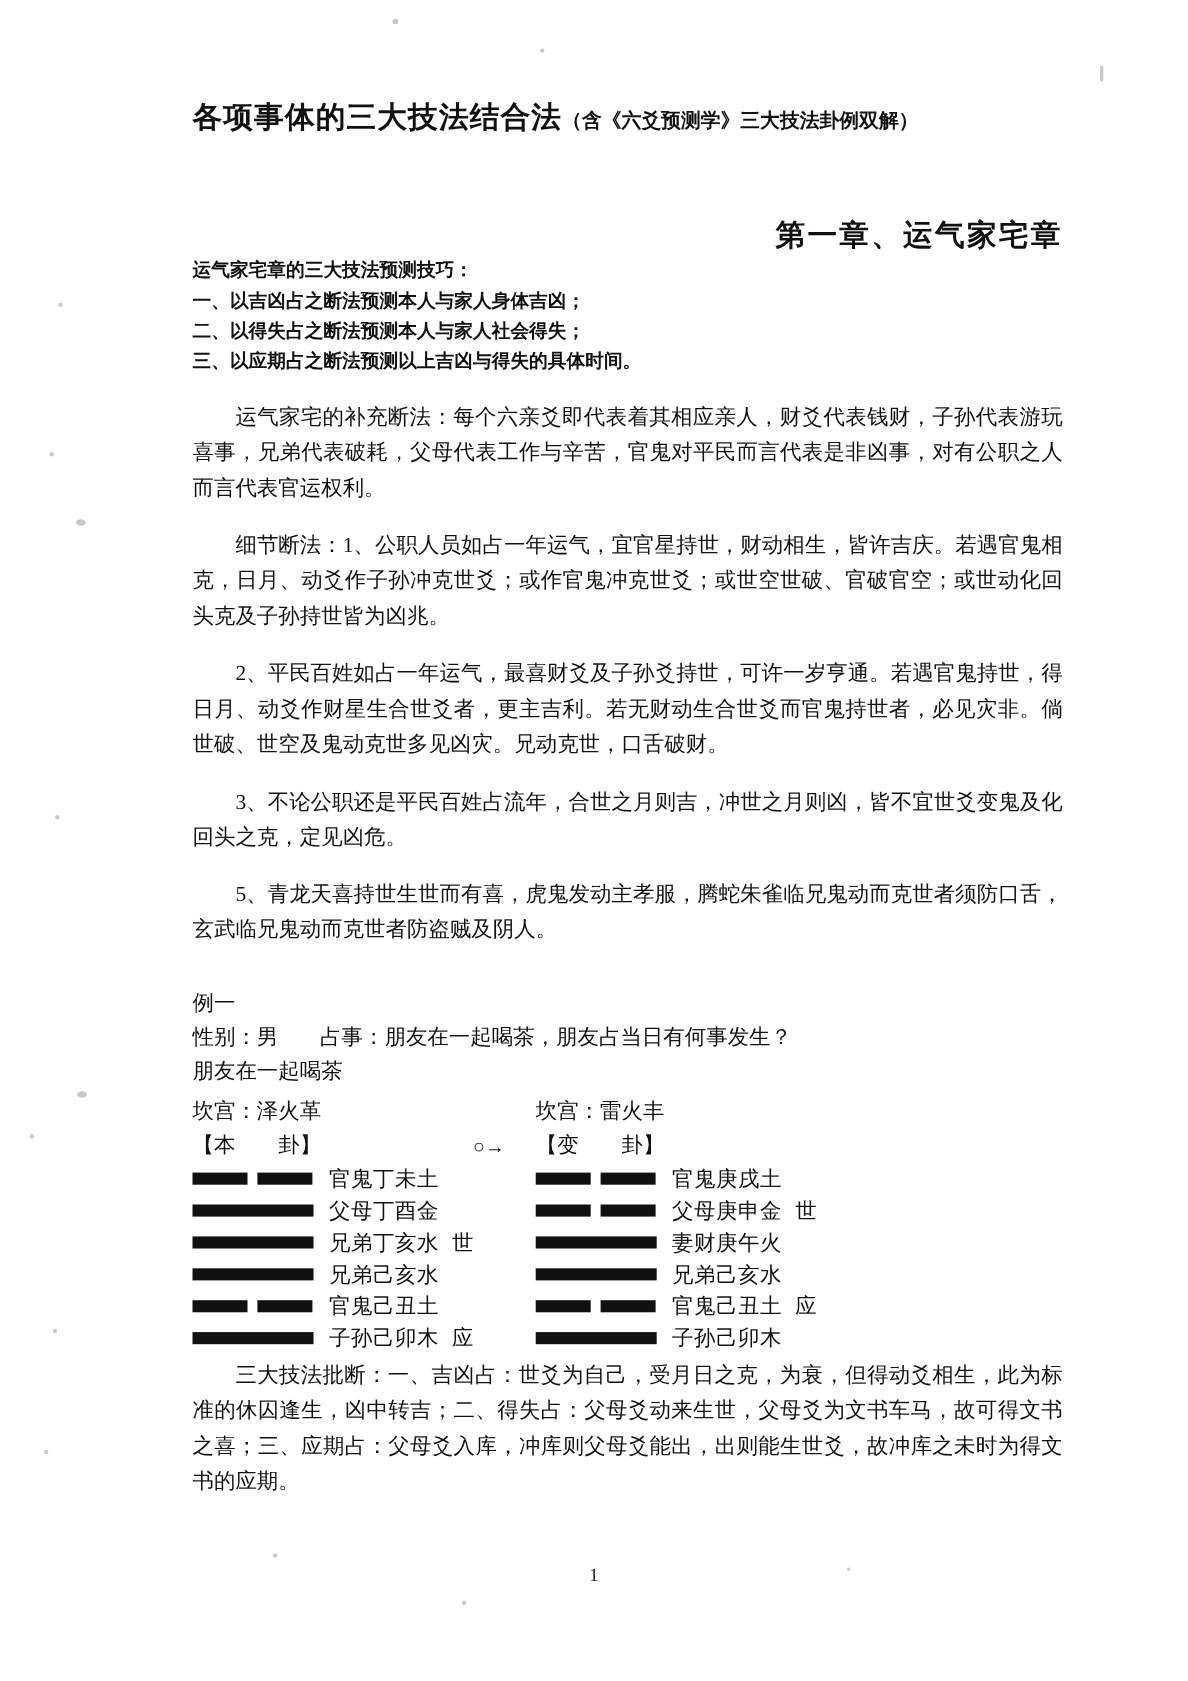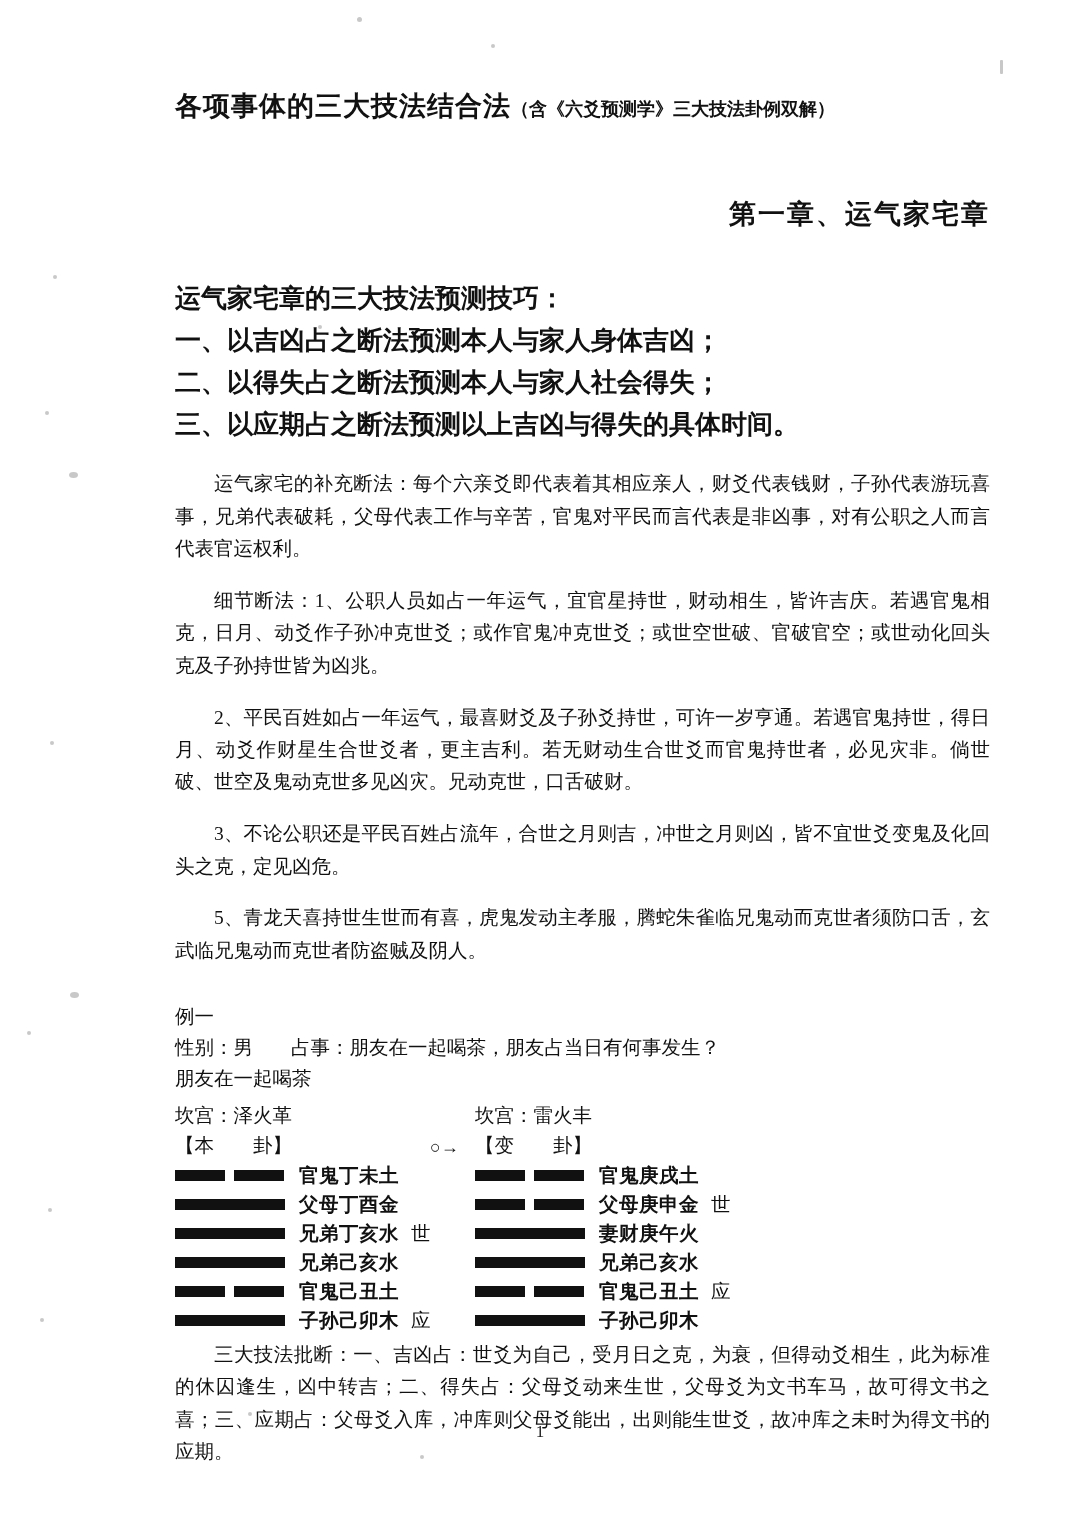--- a/index.html
+++ b/index.html
@@ -13,21 +13,21 @@
     font-family: "Liberation Serif", "DejaVu Serif", serif;
     color: #111111;
     position: relative;
     overflow: hidden;
   }
   .page {
     position: relative;
     width: 1080px;
     height: 1528px;
     box-sizing: border-box;
-    padding: 60px 90px 40px 175px;
+    padding: 60px 114px 40px 175px;
   }
   
   .speck {
     position: absolute;
     background: #9a9a9a;
     border-radius: 50%;
     opacity: .55;
   }
   .doc-title {
     font-size: 27px;
@@ -42,22 +42,21 @@
     letter-spacing: 0;
   }
   .chapter-title {
     font-size: 27px;
     font-weight: bold;
     margin: 72px 0 0 0;
     letter-spacing: 2px;
     text-align: right;
   }
   .lead {
-    margin-top: 46px;
-    font-size: 26px;
+    font-size: 17px;
     line-height: 1.62;
     font-weight: bold;
   }
   .lead div { white-space: nowrap; }
   .para {
     font-size: 19.5px;
     line-height: 1.66;
     text-align: justify;
     margin-top: 4px;
     text-indent: 39px;
@@ -70,21 +69,21 @@
     line-height: 1.6;
   }
   .example-head div { white-space: nowrap; }
   .sp-wide { display: inline-block; width: 38px; }
   .hex-block {
     margin-top: 6px;
     font-size: 19.5px;
   }
   .hex-cols {
     display: flex;
-    gap: 0px;
+    gap: 12px;
   }
   .hex-col { width: 300px; position: relative; }
   .hex-col.right { width: 340px; }
   .col-head {
     white-space: nowrap;
     line-height: 1.55;
   }
   .line-row {
     display: flex;
     align-items: center;
@@ -103,21 +102,20 @@
   }
   .bar-half {
     width: 50px;
     height: 11px;
     background: #111;
   }
   .lbl {
     margin-left: 14px;
     white-space: nowrap;
     letter-spacing: 0.5px;
-    font-weight: bold;
   }
   .mark {
     margin-left: 12px;
     white-space: nowrap;
   }
   .arrow-note {
     position: absolute;
     left: 255px;
     top: 36px;
     font-size: 18px;

